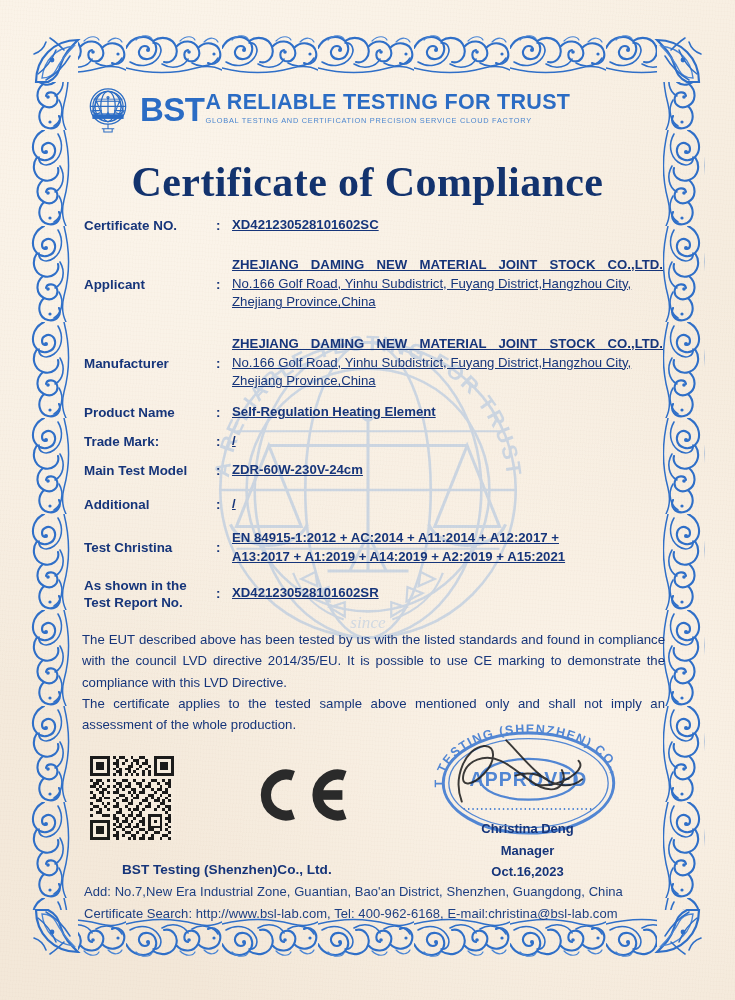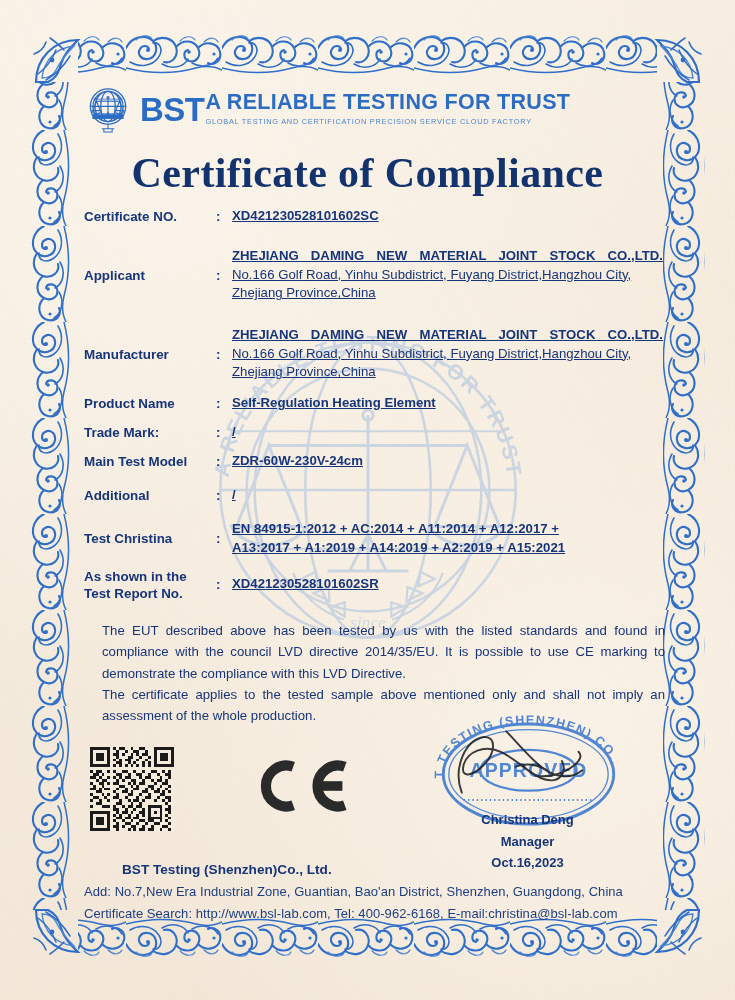--- a/index.html
+++ b/index.html
@@ -59,21 +59,21 @@
 
   
   .masthead {
     display: flex;
     align-items: center;
     margin-top: 30px;
     margin-left: 20px;
   }
   .logo-mark { width: 52px; height: 52px; flex: 0 0 52px; }
   .logo-mark svg { width: 100%; height: 100%; display: block; }
-  .brand-block { margin-left: 6px; display: flex; align-items: flex-end; }
+  .brand-block { margin-left: 6px; display: flex; align-items: center; }
   .brand-bst {
     font-family: "Liberation Sans", sans-serif;
     font-weight: bold;
     font-size: 33px;
     letter-spacing: -0.5px;
     color: #2b6cc4;
     line-height: 1;
     margin-top: 3px;
   }
   .brand-right { margin-left: 1px; }
@@ -96,21 +96,21 @@
   }
 
   
   .cert-title {
     text-align: center;
     font-family: "Liberation Serif", serif;
     font-weight: bold;
     font-size: 42px;
     color: #13336e;
     letter-spacing: .4px;
-    margin-top: 15px;
+    margin-top: 24px;
   }
 
   
   .fields {
     margin-top: 10px;
     margin-left: 22px;
     margin-right: 10px;
     position: relative;
     z-index: 3;
   }
@@ -153,21 +153,21 @@
   .frow.tall { min-height: 78px; align-items: center; }
   .frow.tall .flabel, .frow.tall .fcolon { align-self: center; }
 
   .frow.sp { margin-bottom: 10px; }
   .frow.sp2 { margin-bottom: 15px; }
   .label2 { line-height: 1.28; white-space: normal; }
 
   
   .bodytext {
     margin-top: 18px;
-    margin-left: 40px;
+    margin-left: 20px;
     margin-right: 8px;
     font-size: 13.2px;
     color: #16357a;
     line-height: 1.62;
     position: relative;
     z-index: 3;
   }
   .bodytext p { margin: 0; }
   .bodytext p.just {
     text-align: justify;

